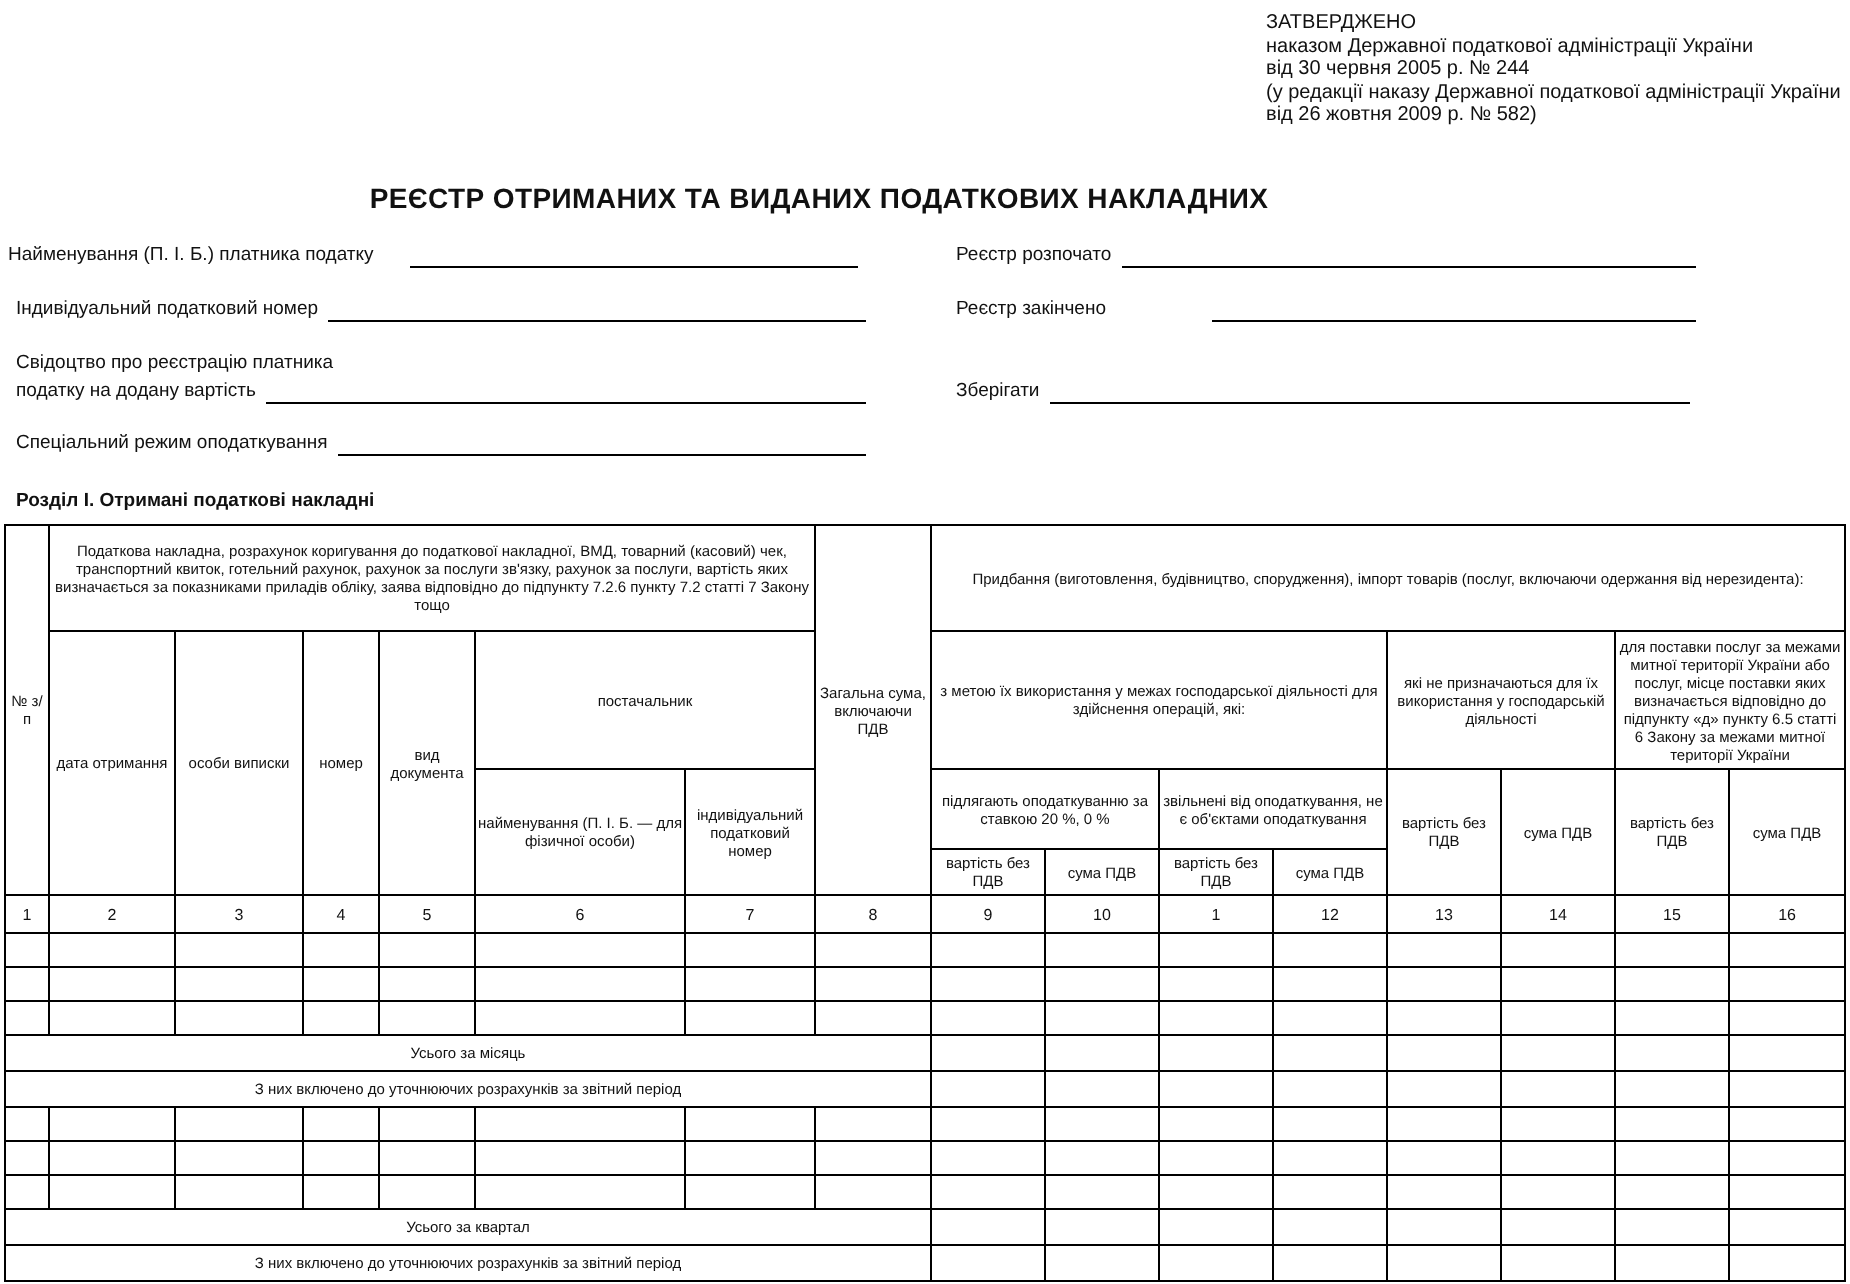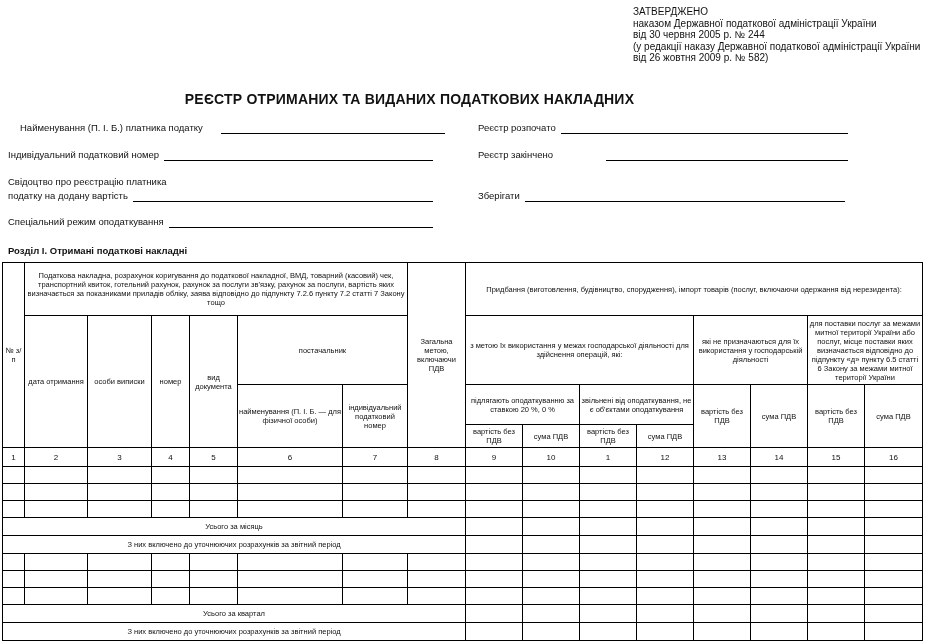--- a/index.html
+++ b/index.html
@@ -42,21 +42,21 @@
 <div class="approval">
   <div>ЗАТВЕРДЖЕНО</div>
   <div>наказом Державної податкової адміністрації України</div>
   <div>від 30 червня 2005 р. № 244</div>
   <div>(у редакції наказу Державної податкової адміністрації України</div>
   <div>від 26 жовтня 2009 р. № 582)</div>
 </div>
 
 <div class="page-title">РЕЄСТР ОТРИМАНИХ ТА ВИДАНИХ ПОДАТКОВИХ НАКЛАДНИХ</div>
 
-<div class="frow" style="left:20px;top:120px;width:425px;gap:13px;">
+<div class="frow" style="left:4px;top:120px;width:425px;gap:13px;">
   <span class="lab">Найменування (П. І. Б.) платника податку</span>
   <span class="fill"></span>
 </div>
 <div class="frow" style="left:8px;top:147px;width:425px;">
   <span class="lab">Індивідуальний податковий номер</span>
   <span class="fill"></span>
 </div>
 <div class="plain" style="left:8px;top:176px;">Свідоцтво про реєстрацію платника</div>
 <div class="frow" style="left:8px;top:188px;width:425px;">
   <span class="lab">податку на додану вартість</span>
@@ -98,21 +98,21 @@
       <col style="width:57px">
     <col style="width:57px">
       <col style="width:57px">
       <col style="width:57px">
       <col style="width:58px">
   </colgroup>
   <tbody>
       <tr class="h1r">
     <td rowspan="4">№ з/п</td>
     <td colspan="6" class="doc-group">Податкова накладна, розрахунок коригування до податкової накладної, ВМД, товарний (касовий) чек, транспортний квиток, готельний рахунок, рахунок за послуги зв'язку, рахунок за послуги, вартість яких визначається за показниками приладів обліку, заява відповідно до підпункту 7.2.6 пункту 7.2 статті 7 Закону тощо</td>
-    <td rowspan="4">Загальна метою, включаючи ПДВ</td>
+    <td rowspan="4">Загальна сума, включаючи ПДВ</td>
     <td colspan="8" class="purch">Придбання (виготовлення, будівництво, спорудження), імпорт товарів (послуг, включаючи одержання від нерезидента):</td>
   </tr>
   <tr class="h2r">
     <td rowspan="3">дата отримання</td>
     <td rowspan="3">особи виписки</td>
     <td rowspan="3">номер</td>
     <td rowspan="3">вид документа</td>
     <td colspan="2">постачальник</td>
     <td colspan="4">з метою їх використання у межах господарської діяльності для здійснення операцій, які:</td>
     <td colspan="2">які не призначаються для їх використання у господарській діяльності</td>

